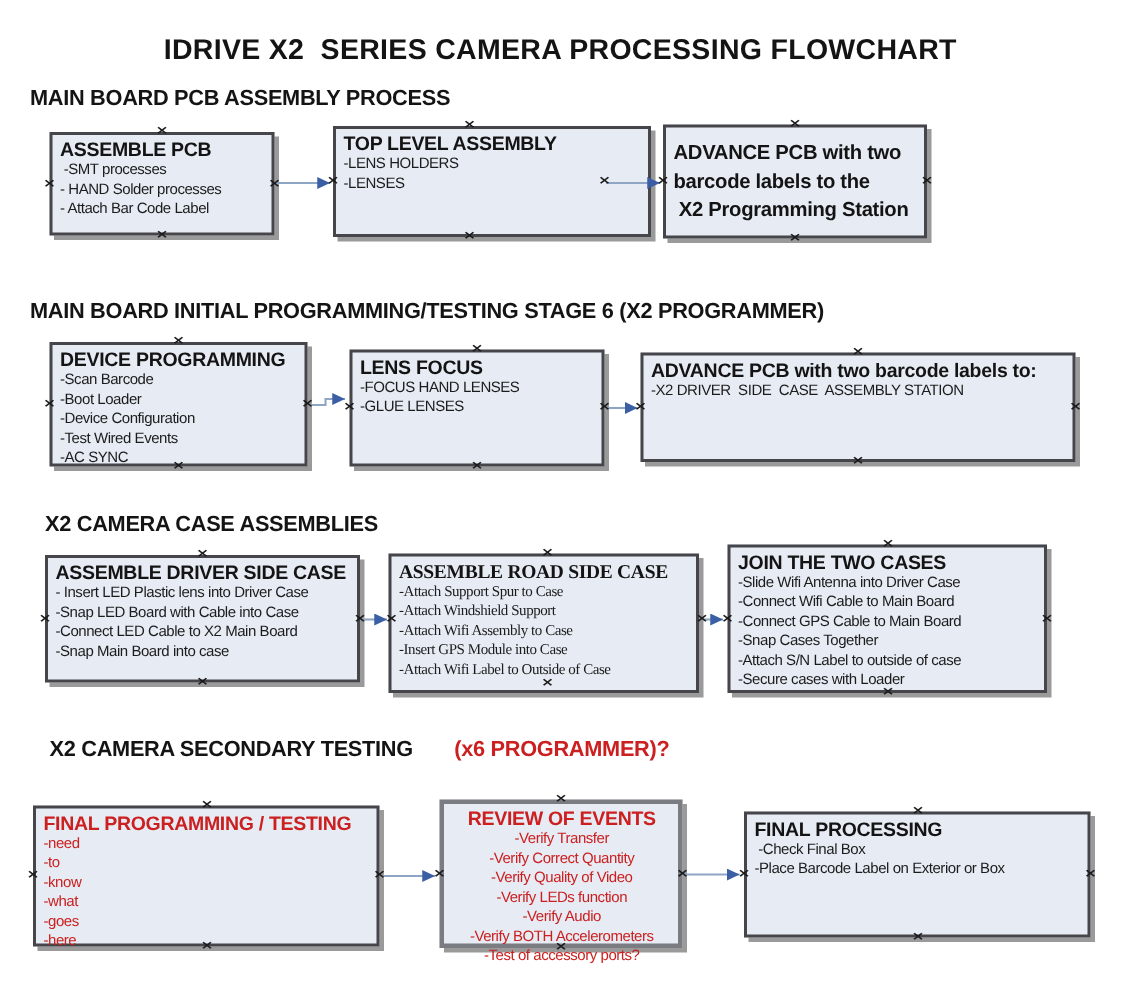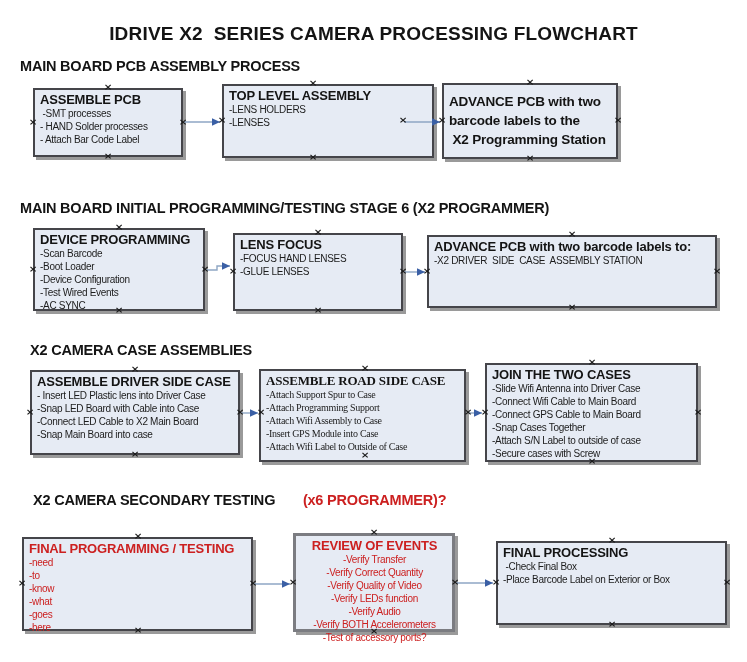--- a/index.html
+++ b/index.html
@@ -103,37 +103,37 @@
       <div class="box-item">-Connect LED Cable to X2 Main Board</div>
       <div class="box-item">-Snap Main Board into case</div>
     </div>
     <span class="anchor" style="left: 135px; top: 370px;">×</span>
     <span class="anchor" style="left: 135px; top: 455px;">×</span>
     <span class="anchor" style="left: 30px; top: 412.5px;">×</span>
     <span class="anchor" style="left: 240px; top: 412.5px;">×</span>
     <div class="box" style="left: 259px; top: 369px; width: 207px; height: 93px; font-family: Liberation Serif, serif;">
       <div class="box-header">ASSEMBLE ROAD SIDE CASE</div>
       <div class="box-item">-Attach Support Spur to Case</div>
-      <div class="box-item">-Attach Programming Support</div>
+      <div class="box-item">-Attach Windshield Support</div>
       <div class="box-item">-Attach Wifi Assembly to Case</div>
       <div class="box-item">-Insert GPS Module into Case</div>
       <div class="box-item">-Attach Wifi Label to Outside of Case</div>
     </div>
     <span class="anchor" style="left: 364.5px; top: 369px;">×</span>
     <span class="anchor" style="left: 364.5px; top: 456px;">×</span>
     <span class="anchor" style="left: 261px; top: 412.5px;">×</span>
     <span class="anchor" style="left: 468px; top: 412.5px;">×</span>
     <div class="box" style="left: 485px; top: 363px; width: 213px; height: 99px;">
       <div class="box-header">JOIN THE TWO CASES</div>
       <div class="box-item">-Slide Wifi Antenna into Driver Case</div>
       <div class="box-item">-Connect Wifi Cable to Main Board</div>
       <div class="box-item">-Connect GPS Cable to Main Board</div>
       <div class="box-item">-Snap Cases Together</div>
       <div class="box-item">-Attach S/N Label to outside of case</div>
-      <div class="box-item">-Secure cases with Screw</div>
+      <div class="box-item">-Secure cases with Loader</div>
     </div>
     <span class="anchor" style="left: 591.5px; top: 363px;">×</span>
     <span class="anchor" style="left: 591.5px; top: 462px;">×</span>
     <span class="anchor" style="left: 485px; top: 412.5px;">×</span>
     <span class="anchor" style="left: 698px; top: 412.5px;">×</span>
     <div class="box red" style="left: 22px; top: 537px; width: 231px; height: 94px;">
       <div class="box-header">FINAL PROGRAMMING / TESTING</div>
       <div class="box-item">-need</div>
       <div class="box-item">-to</div>
       <div class="box-item">-know</div>

